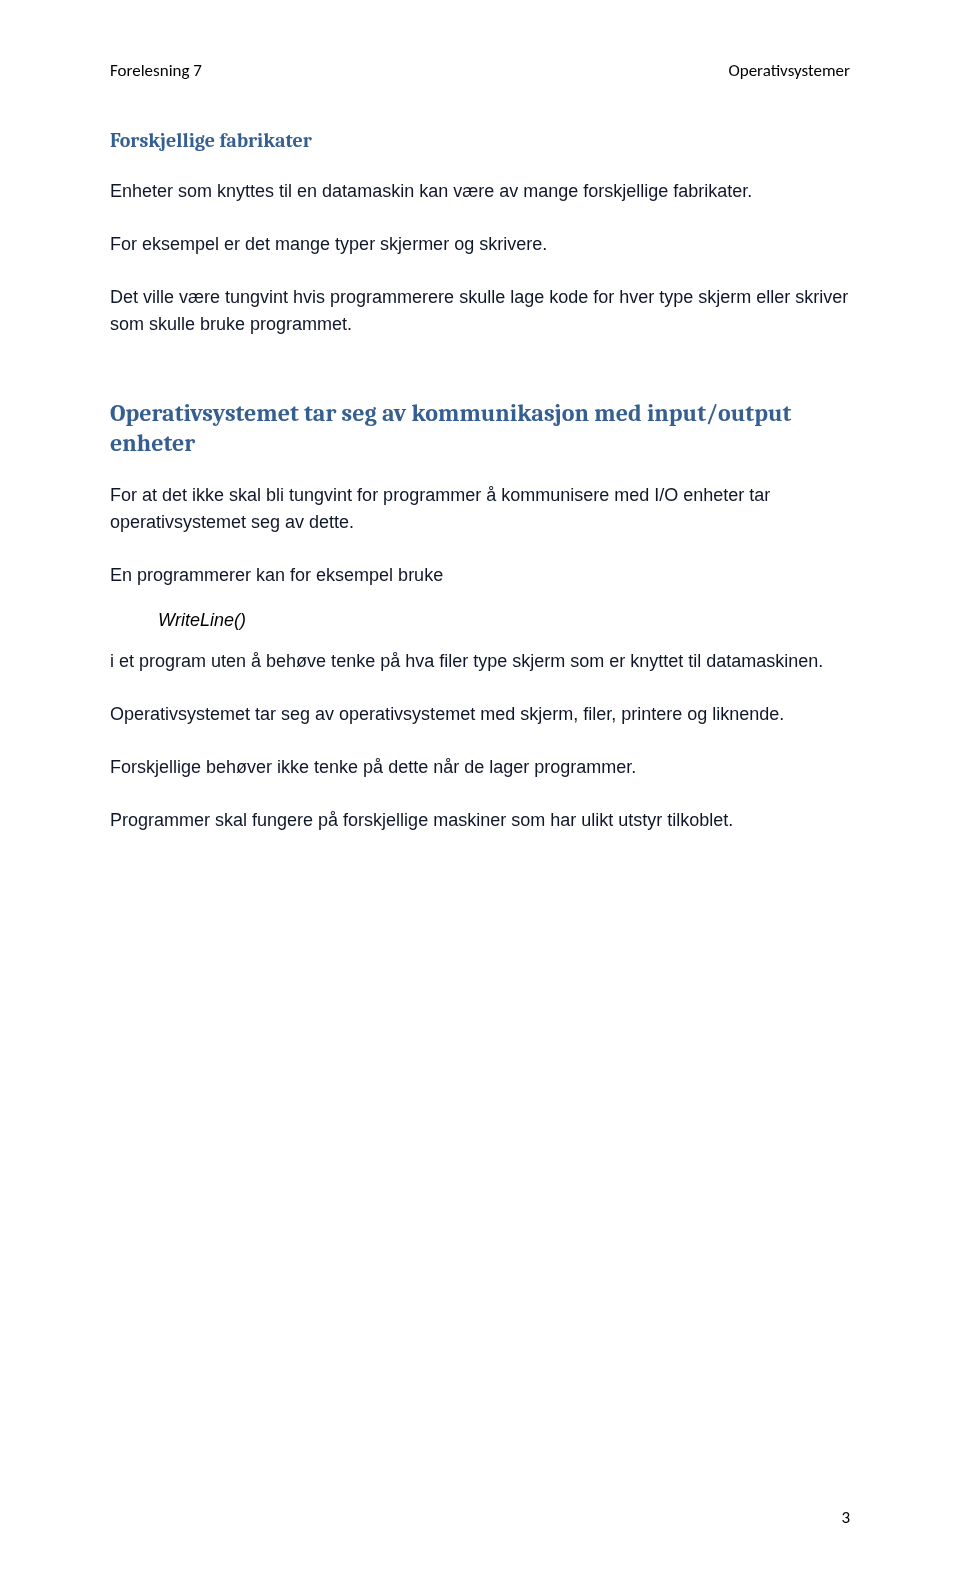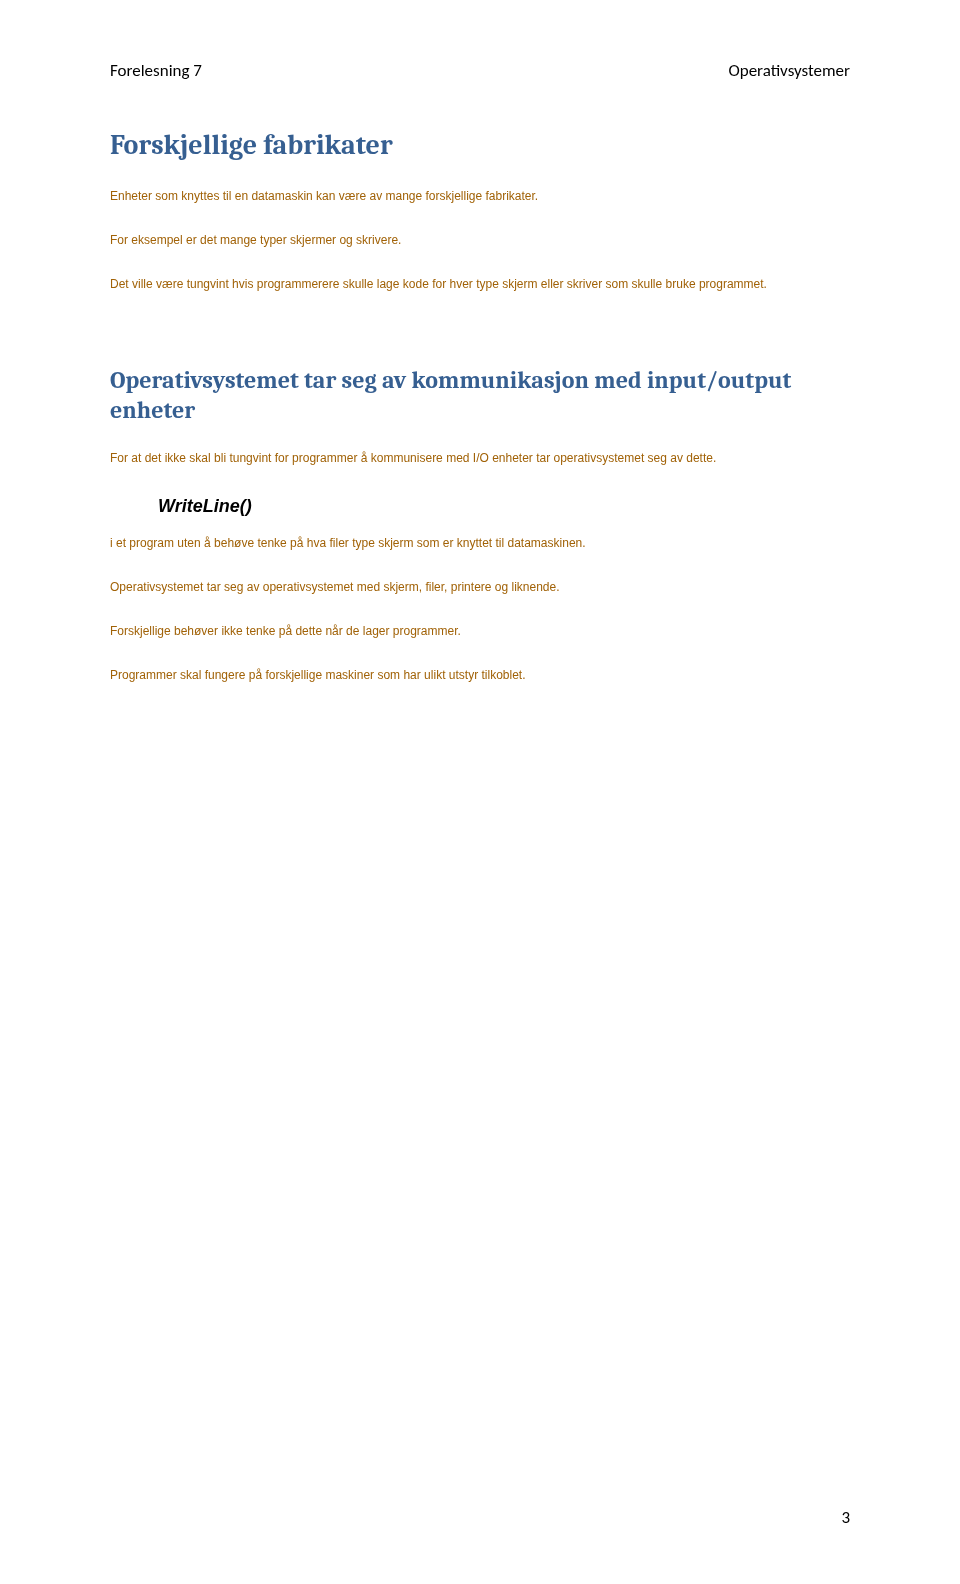--- a/index.html
+++ b/index.html
@@ -23,45 +23,44 @@
     justify-content: space-between;
     font-family: Calibri, Arial, sans-serif;
     font-size: 17px;
     color: #000;
     margin-bottom: 48px;
   }
   h2.sec1 {
     font-family: Cambria, Georgia, "Times New Roman", serif;
     color: #365f91;
     font-weight: bold;
-    font-size: 28px;
+    font-size: 20px;
     margin: 0 0 26px 0;
   }
   h2.sec2 {
     font-family: Cambria, Georgia, "Times New Roman", serif;
     color: #365f91;
     font-weight: bold;
     font-size: 24px;
     line-height: 1.25;
-    margin: 12px 0 24px 0;
+    margin: 0 0 24px 0;
   }
   p.body {
-    font-size: 12px;
+    font-size: 18px;
     line-height: 1.5;
     margin: 12px 0 26px 0;
-    color: #a16207;
+    color: #0f172a;
   }
   p.body.tight { margin-bottom: 14px; }
   .indent {
     margin-left: 48px;
     font-style: italic;
     font-size: 18px;
     line-height: 1.5;
     margin-bottom: 14px;
-    font-weight: bold;
   }
   .gap { height: 34px; }
   .page-number {
     position: absolute;
     right: 110px;
     bottom: 56px;
     font-family: Calibri, Arial, sans-serif;
     font-size: 17px;
   }
 </style>
@@ -79,20 +78,21 @@
 
   <p class="body">Enheter som knyttes til en datamaskin kan være av mange forskjellige fabrikater.</p>
   <p class="body">For eksempel er det mange typer skjermer og skrivere.</p>
   <p class="body">Det ville være tungvint hvis programmerere skulle lage kode for hver type skjerm eller skriver som skulle bruke programmet.</p>
 
   <div class="gap"></div>
 
   <h2 class="sec2">Operativsystemet tar seg av kommunikasjon med input/output enheter</h2>
 
   <p class="body">For at det ikke skal bli tungvint for programmer å kommunisere med I/O enheter tar operativsystemet seg av dette.</p>
+  <p class="body tight">En programmerer kan for eksempel bruke</p>
   <p class="indent">WriteLine()</p>
   <p class="body">i et program uten å behøve tenke på hva filer type skjerm som er knyttet til datamaskinen.</p>
   <p class="body">Operativsystemet tar seg av operativsystemet med skjerm, filer, printere og liknende.</p>
   <p class="body">Forskjellige behøver ikke tenke på dette når de lager programmer.</p>
   <p class="body">Programmer skal fungere på forskjellige maskiner som har ulikt utstyr tilkoblet.</p>
 
   <div class="page-number">3</div>
 
 </div>
 

